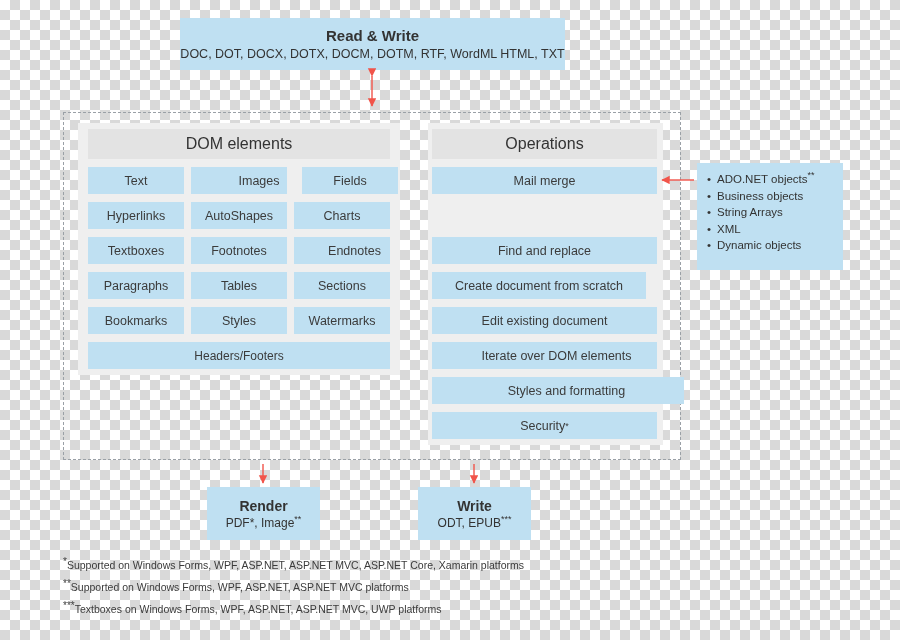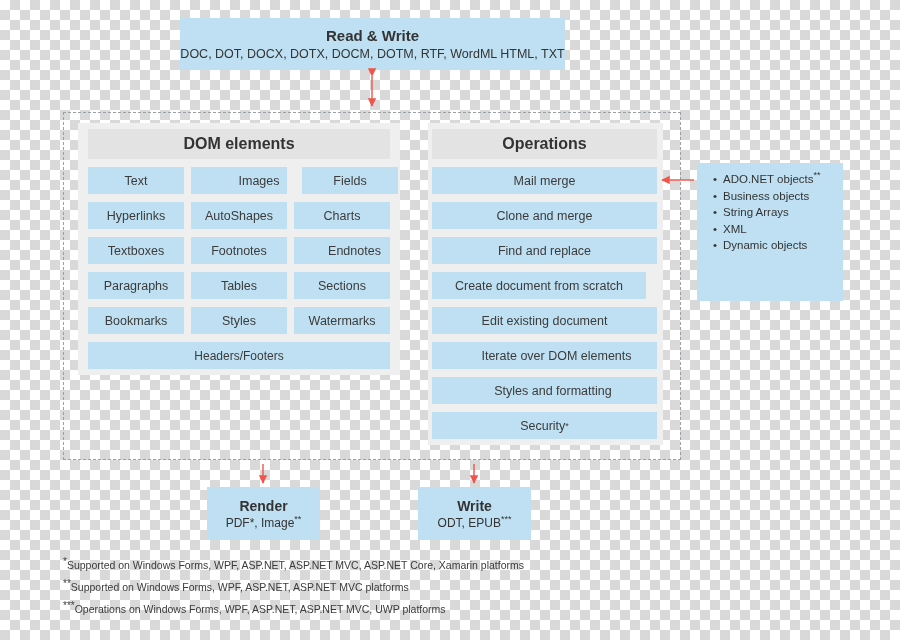--- a/index.html
+++ b/index.html
@@ -94,21 +94,21 @@
     width: 235px;
     height: 322px;
   }
 
   .panel-header {
     position: absolute;
     box-sizing: border-box;
     background: #e3e3e3;
     color: #333;
     font-size: 16px;
-    font-weight: bold;
+    font-weight: normal;
     display: flex;
     align-items: center;
     justify-content: center;
   }
   #dom-header {
     left: 88px;
     top: 129px;
     width: 302px;
     height: 30px;
   }
@@ -127,24 +127,24 @@
     font-size: 12px;
     height: 27px;
   }
 
   
   #bullet-box {
     position: absolute;
     left: 697px;
     top: 163px;
     width: 146px;
-    height: 138px;
+    height: 107px;
     background: #bfe0f2;
     box-sizing: border-box;
-    padding: 8px 6px 6px 14px;
+    padding: 8px 6px 6px 8px;
   }
   #bullet-box ul {
     margin: 0;
     padding: 0 0 0 12px;
     list-style: none;
   }
   #bullet-box li {
     font-size: 11.5px;
     color: #333;
     line-height: 16.5px;
@@ -249,26 +249,25 @@
   <div class="box cell" style="left:88px;  top:307px; width:96px;">Bookmarks</div>
   <div class="box cell" style="left:191px; top:307px; width:96px;">Styles</div>
   <div class="box cell" style="left:294px; top:307px; width:96px;">Watermarks</div>
 
   <div class="box wide-cell" style="left:88px; top:342px; width:302px;">Headers/Footers</div>
 
   <div class="panel" id="ops-panel"></div>
   <div class="panel-header" id="ops-header">Operations</div>
 
   <div class="box cell" style="left:432px; top:167px; width:225px;">Mail merge</div>
-  <div class="box cell" style="left:432px; top:202px; width:225px;">Clone and merge</div>
   <div class="box cell" style="left:432px; top:237px; width:225px;">Find and replace</div>
   <div class="box cell" style="left:432px; top:272px; width:214px;">Create document from scratch</div>
   <div class="box cell" style="left:432px; top:307px; width:225px;">Edit existing document</div>
   <div class="box cell" style="left:432px; top:342px; width:225px;padding-left:24px;">Iterate over DOM elements</div>
-  <div class="box cell" style="left:432px; top:377px; width:225px;padding-left:17px;">Styles and formatting</div>
+  <div class="box cell" style="left:432px; top:377px; width:252px;padding-left:17px;">Styles and formatting</div>
   <div class="box cell" style="left:432px; top:412px; width:225px;">Security<sup>*</sup></div>
 
   <div id="bullet-box">
     <ul>
       <li>ADO.NET objects<sup>**</sup></li>
       <li>Business objects</li>
       <li>String Arrays</li>
       <li>XML</li>
       <li>Dynamic objects</li>
     </ul>
@@ -283,21 +282,21 @@
     <div class="sub">ODT, EPUB<sup>***</sup></div>
   </div>
 
   <div class="footnote" id="fn1">
     <span class="mark">*</span><span>Supported on Windows Forms, WPF, ASP.NET, ASP.NET MVC, ASP.NET Core, Xamarin platforms</span>
   </div>
   <div class="footnote" id="fn2">
     <span class="mark">**</span><span>Supported on Windows Forms, WPF, ASP.NET, ASP.NET MVC platforms</span>
   </div>
   <div class="footnote" id="fn3">
-    <span class="mark">***</span><span>Operations on Windows Forms, WPF, ASP.NET, ASP.NET MVC, UWP platforms</span>
+    <span class="mark">***</span><span>Textboxes on Windows Forms, WPF, ASP.NET, ASP.NET MVC, UWP platforms</span>
   </div>
 
 </div>
 
 <svg class="arrows" width="900" height="640">
   <defs>
     <marker id="ah" markerWidth="7" markerHeight="7" refX="5.5" refY="3" orient="auto">
       <path d="M0,0 L6,3 L0,6 z" fill="#f1544a"></path>
     </marker>
   </defs>

